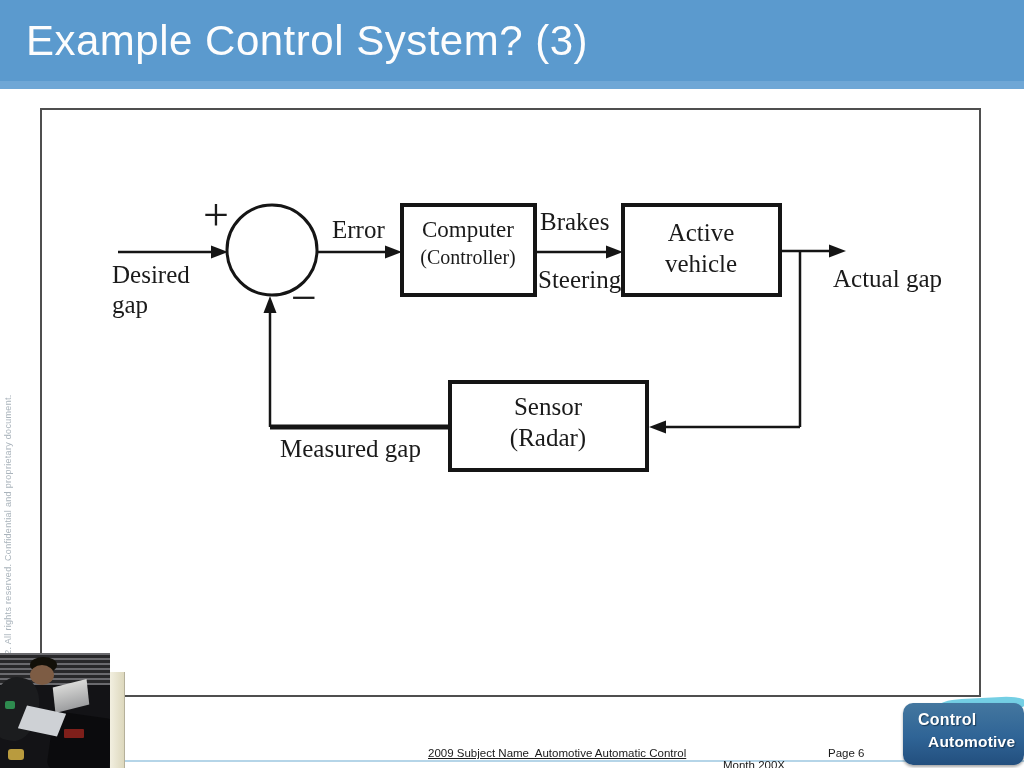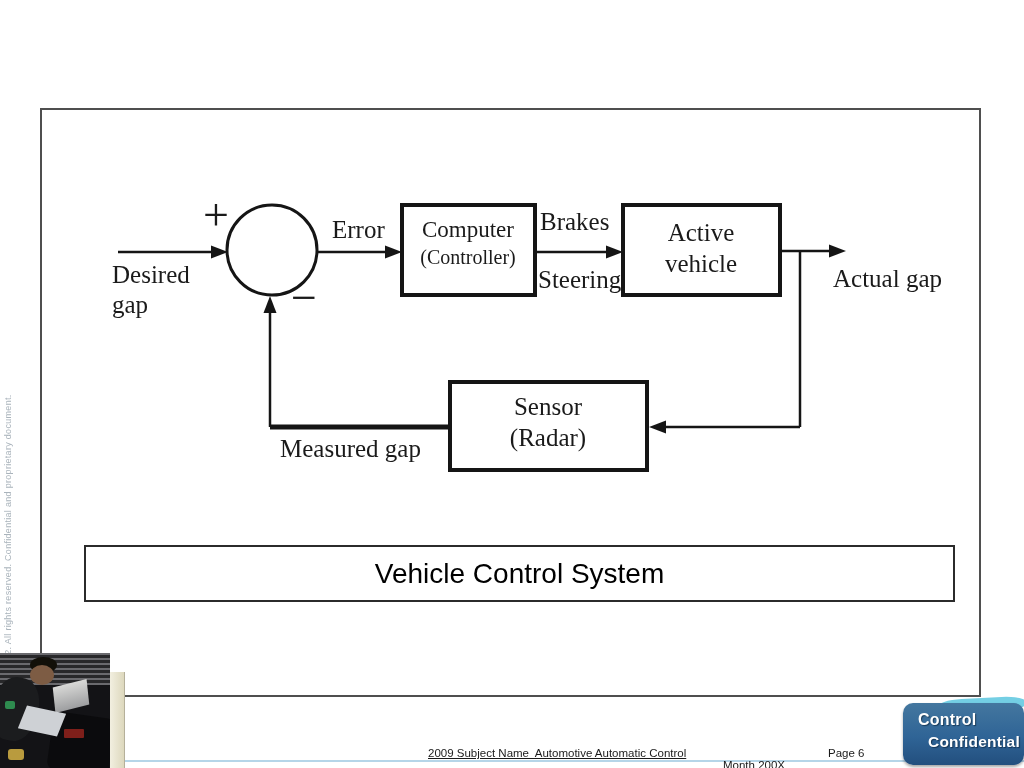--- a/index.html
+++ b/index.html
@@ -67,20 +67,23 @@
   .ph-yellow{position:absolute;left:8px;top:96px;width:16px;height:11px;background:#b99b3e;border-radius:3px;}
 
   .page-edge{position:absolute;left:110px;top:672px;width:14px;height:96px;
              background:linear-gradient(90deg,#f2efe0,#ddd8bd);border-right:1px solid #b5b09a;z-index:4;}
 </style>
 </head>
 <body>
 
 <div class="slide">
 
+  <header class="titlebar">
+    <h1>Example Control System? (3)</h1>
+  </header>
 
   <div class="copyright-vert">02. All rights reserved. Confidential and proprietary document.</div>
 
   <div class="content-panel">
     <svg width="937" height="585" viewBox="0 0 937 585">
 
       <line x1="76" y1="142" x2="172" y2="142" stroke="#151515" stroke-width="2.5"></line>
       <polygon points="186,142 169,135.5 169,148.5" fill="#151515"></polygon>
 
       <circle cx="230" cy="140" r="45" fill="#ffffff" stroke="#151515" stroke-width="3"></circle>
@@ -118,23 +121,20 @@
       <text class="diagram-text" x="498" y="120" font-size="25">Brakes</text>
       <text class="diagram-text" x="496" y="178" font-size="25">Steering</text>
       <text class="diagram-text" x="659" y="131" font-size="25" text-anchor="middle">Active</text>
       <text class="diagram-text" x="659" y="162" font-size="25" text-anchor="middle">vehicle</text>
       <text class="diagram-text" x="791" y="177" font-size="25">Actual gap</text>
       <text class="diagram-text" x="506" y="305" font-size="25" text-anchor="middle">Sensor</text>
       <text class="diagram-text" x="506" y="336" font-size="25" text-anchor="middle">(Radar)</text>
       <text class="diagram-text" x="238" y="347" font-size="25">Measured gap</text>
     </svg>
 
-    <div class="caption-box">
-      <span>Vehicle Control System</span>
-    </div>
   </div>
 
   <div class="photo">
     <div class="ph-blinds"></div>
     <div class="ph-torso"></div>
     <div class="ph-hair"></div>
     <div class="ph-head"></div>
     <div class="ph-engine"></div>
     <div class="ph-laptop"></div>
     <div class="ph-paper"></div>
@@ -146,16 +146,16 @@
 
   <div class="footer-line"></div>
   <span class="footer-text f-course">2009 Subject Name  Automotive Automatic Control</span>
   <span class="footer-text f-date">Month 200X</span>
   <span class="footer-text f-page">Page 6</span>
 
   <div class="logo">
     <div class="logo-accent"></div>
     <div class="logo-bg"></div>
     <div class="logo-l1">Control</div>
-    <div class="logo-l2">Confidential</div>
+    <div class="logo-l2">Automotive</div>
   </div>
 
 </div>
 
 </body></html>

